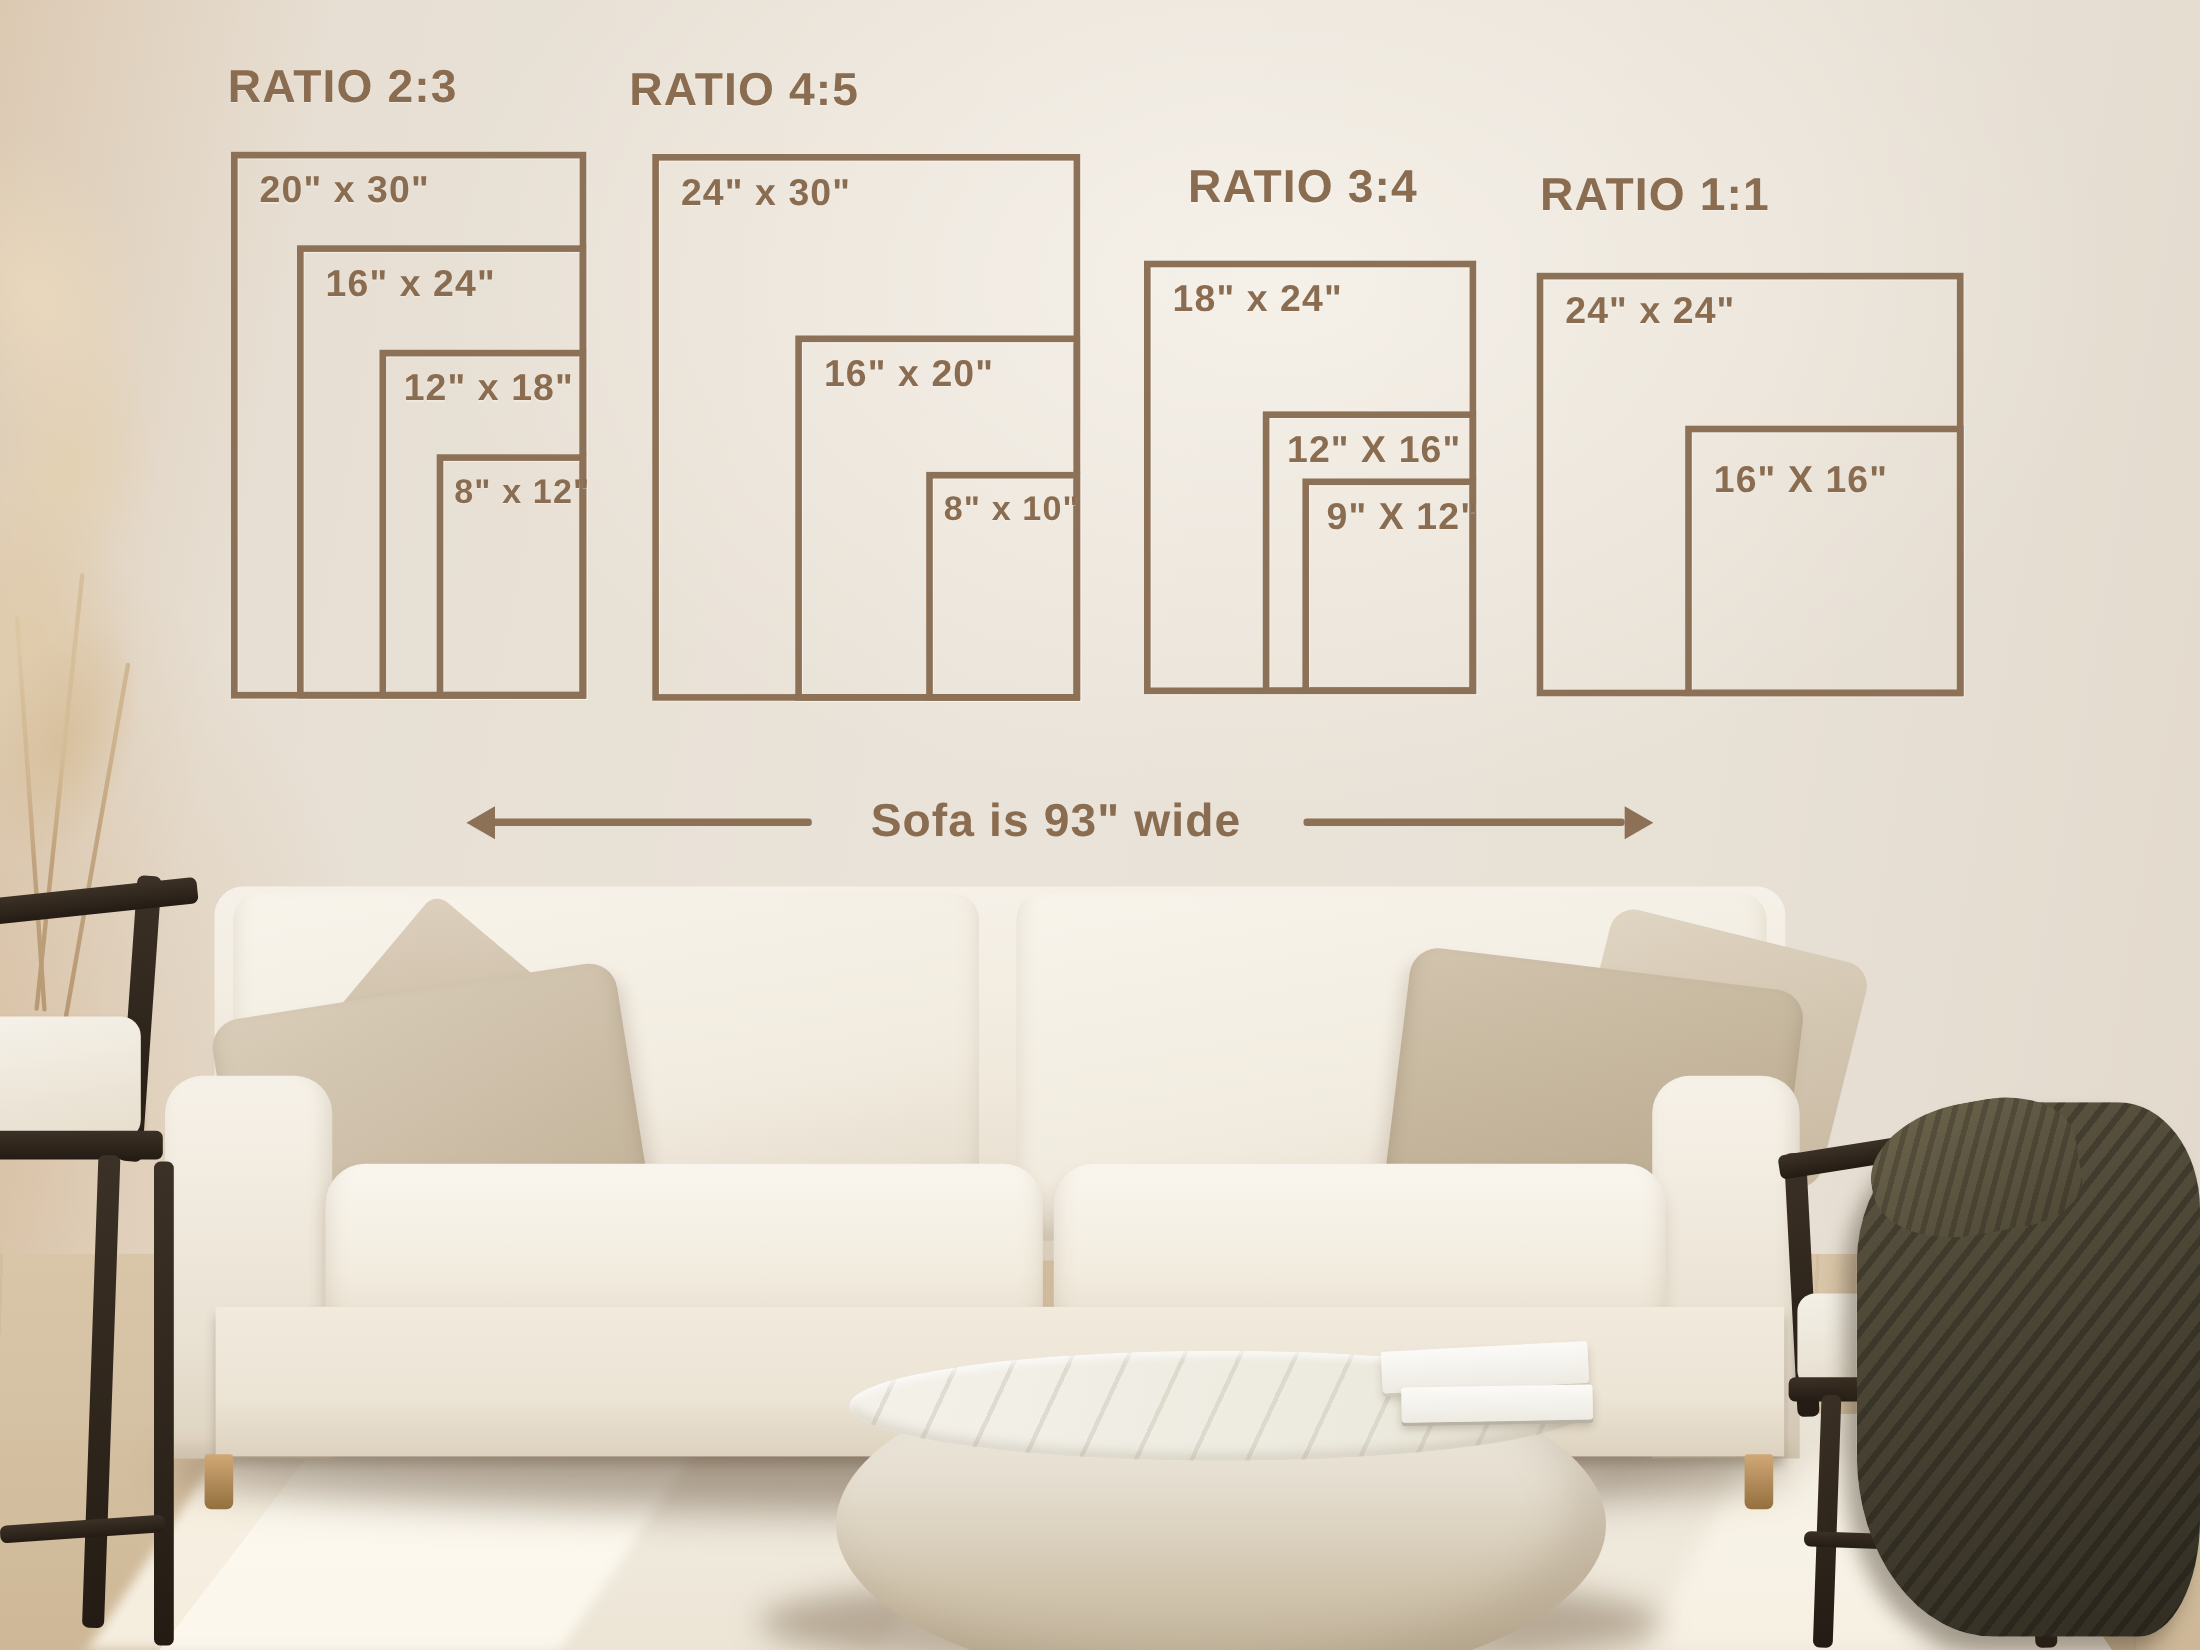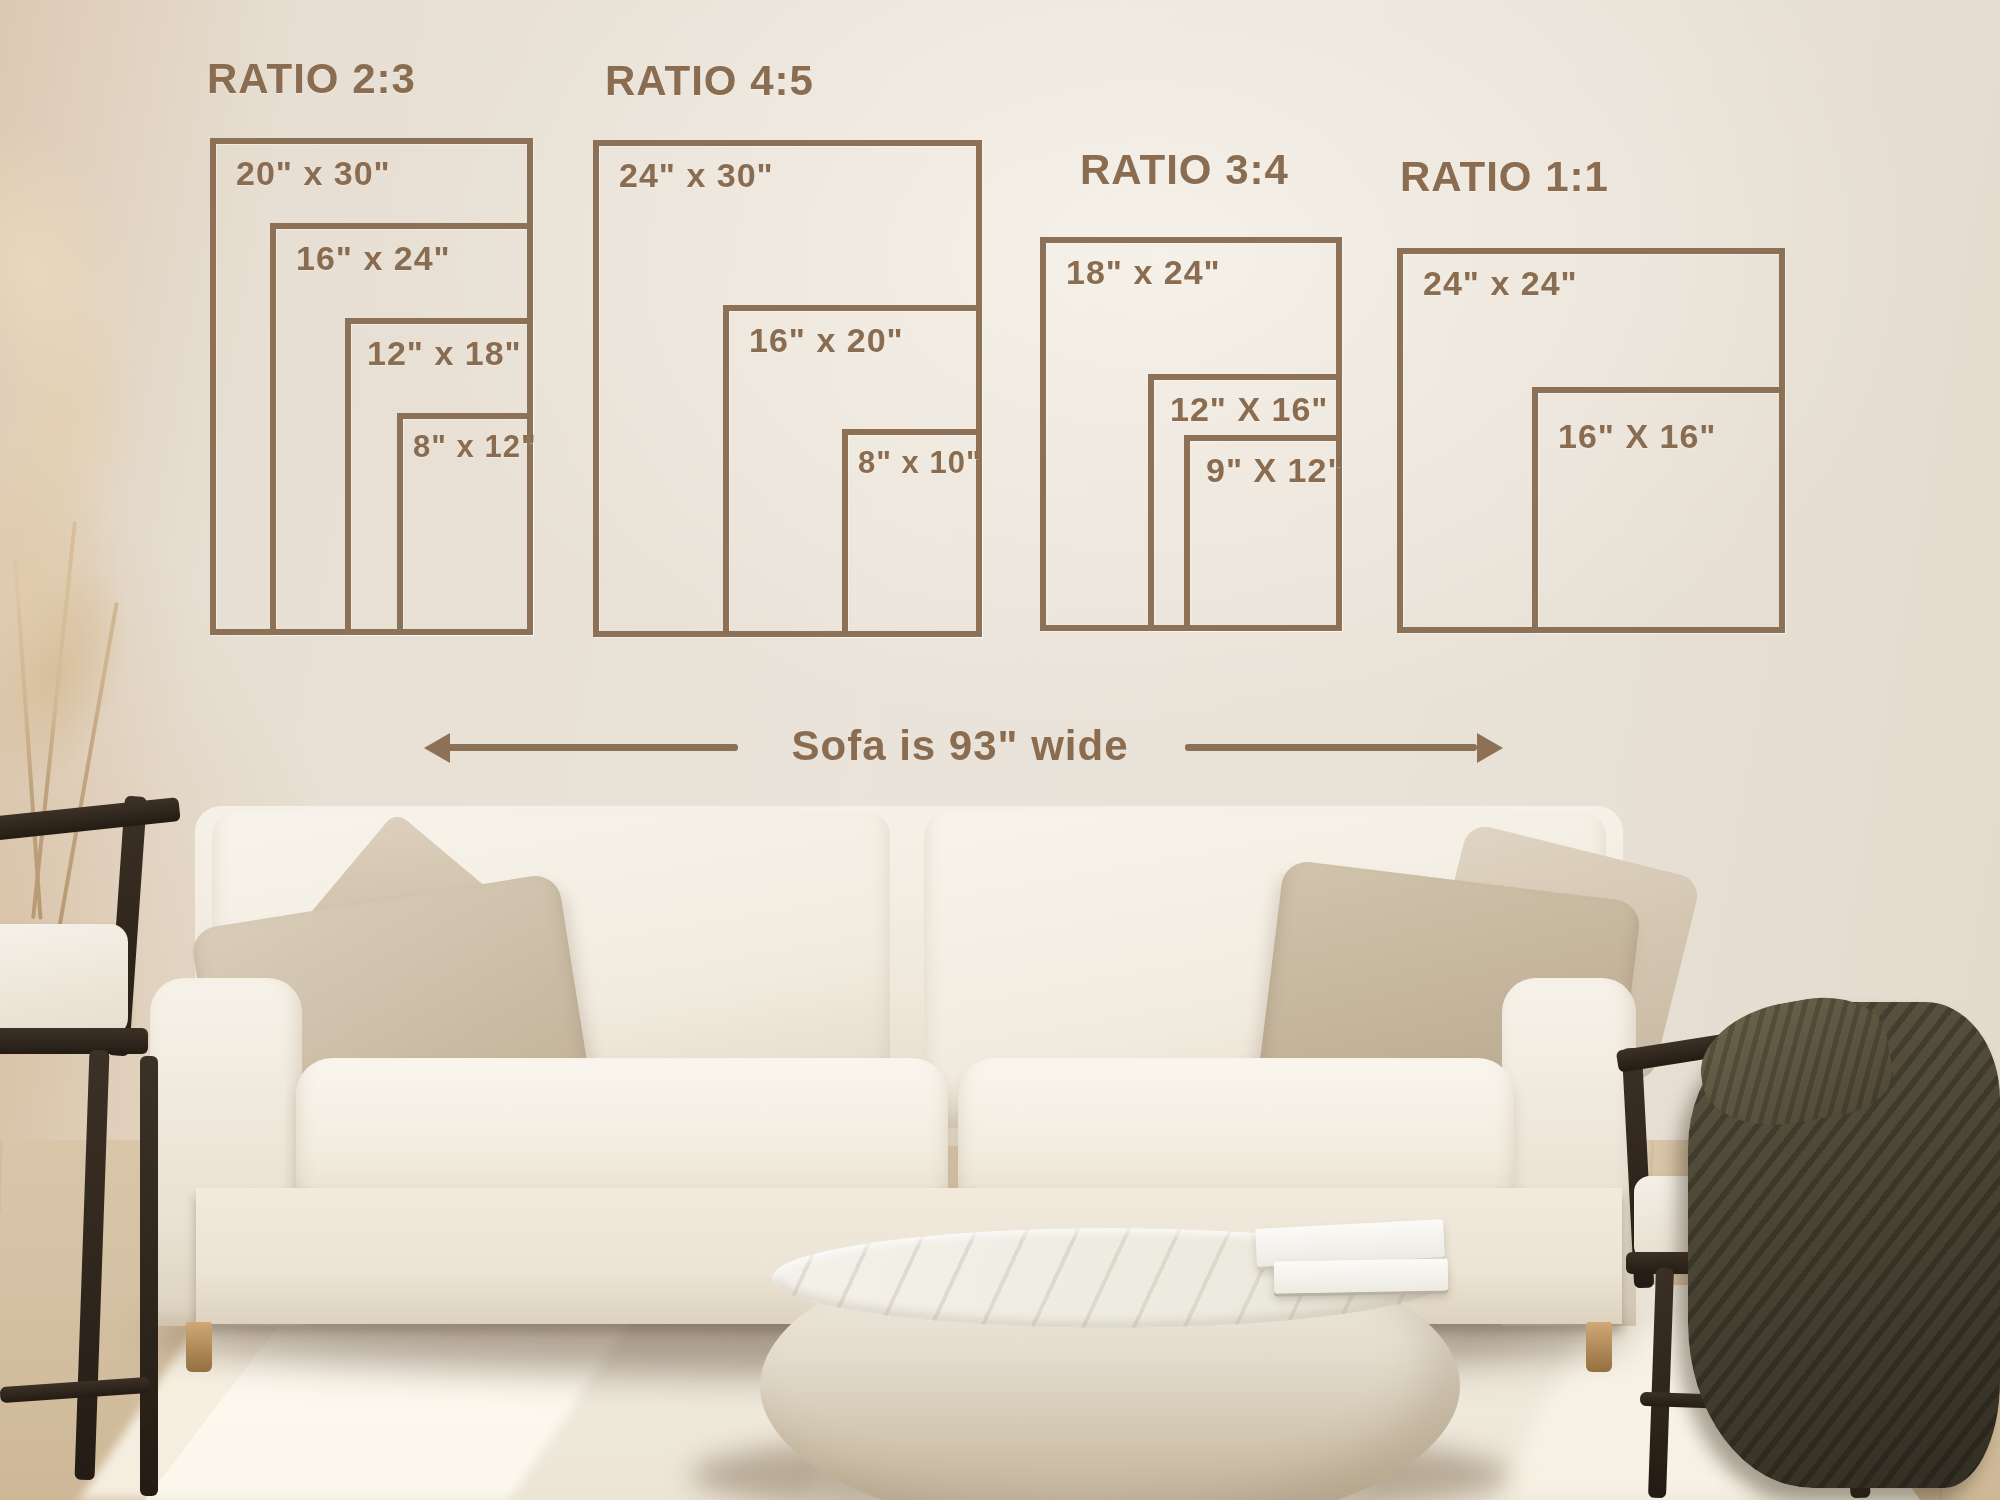--- a/index.html
+++ b/index.html
@@ -231,21 +231,21 @@
     <div class="frame" style="left:270px;top:223px;width:263px;height:412px">
       <span class="size-label">16" x 24"</span>
     </div>
     <div class="frame" style="left:345px;top:318px;width:188px;height:317px">
       <span class="size-label mid">12" x 18"</span>
     </div>
     <div class="frame" style="left:397px;top:413px;width:136px;height:222px">
       <span class="size-label tight">8" x 12"</span>
     </div>
 
-    <div class="g-title" style="left:605px;top:57px">RATIO 4:5</div>
+    <div class="g-title" style="left:572px;top:57px">RATIO 4:5</div>
     <div class="frame" style="left:593px;top:140px;width:389px;height:497px">
       <span class="size-label">24" x 30"</span>
     </div>
     <div class="frame" style="left:723px;top:305px;width:259px;height:332px">
       <span class="size-label">16" x 20"</span>
     </div>
     <div class="frame" style="left:842px;top:429px;width:140px;height:208px">
       <span class="size-label tight">8" x 10"</span>
     </div>
 

